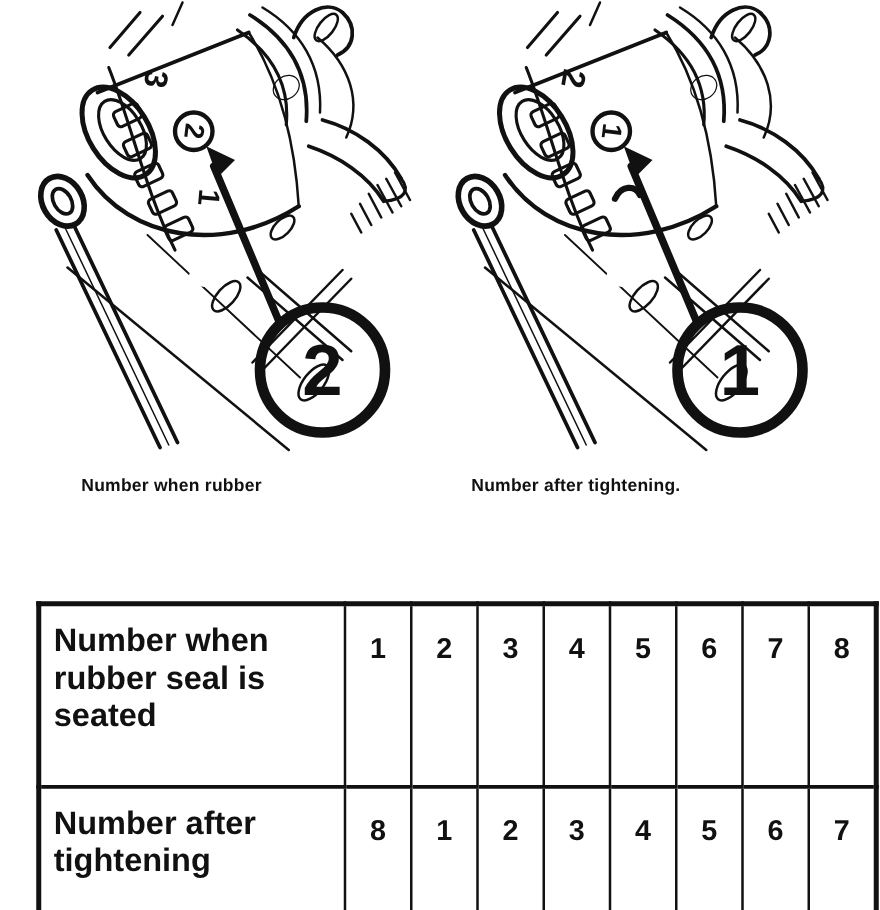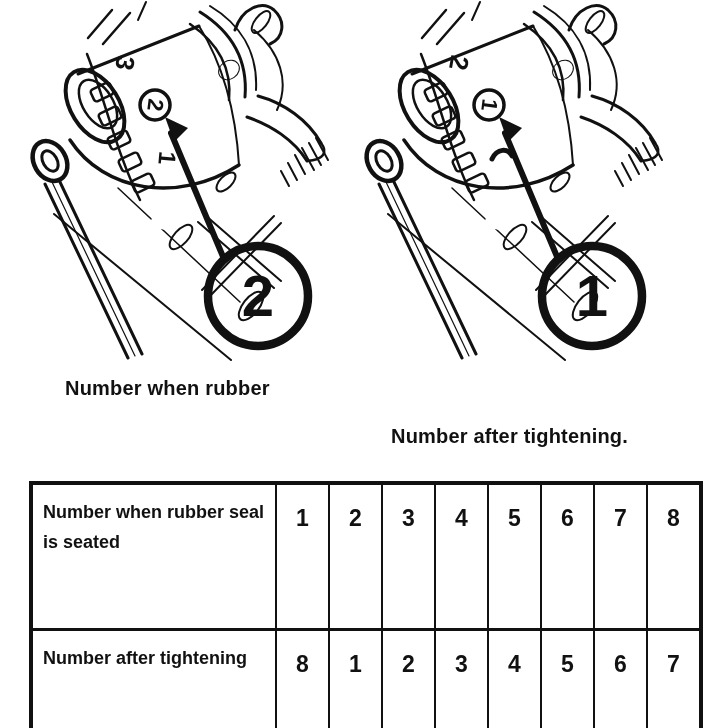--- a/index.html
+++ b/index.html
@@ -10,36 +10,36 @@
   .fig{position:absolute;top:0;width:330px;height:368px;}
   #fig-left{left:18px;}
   #fig-right{left:352px;}
   .fig path,.fig line,.fig ellipse,.fig circle,.fig rect,.fig polyline{
     fill:none;stroke:#111;stroke-linecap:round;stroke-linejoin:round;
   }
   .fig text{
     font-family:"Liberation Sans",sans-serif;font-weight:bold;fill:#111;stroke:none;
   }
   .caption{
-    position:absolute;top:377px;font-size:20px;line-height:23px;font-weight:bold;
+    position:absolute;top:377px;font-size:14px;line-height:23px;font-weight:bold;
     letter-spacing:.2px;white-space:nowrap;
   }
   #caption-left{left:65px;}
-  #caption-right{left:391px;margin-top:48px;}
+  #caption-right{left:377px;}
   table.numtable{
     position:absolute;left:29px;top:481px;width:623px;border-collapse:collapse;
     table-layout:fixed;background:#fff;
   }
   table.numtable{border:4px solid #111;}
   table.numtable td{
     border:2px solid #111;vertical-align:top;font-weight:bold;color:#111;
   }
   table.numtable tr.r1 td{height:122px;border-bottom:3px solid #111;}
   table.numtable tr.r2 td{height:83px;}
-  td.lbl{width:224px;font-size:18px;line-height:30px;padding:12px 8px 4px 10px;}
+  td.lbl{width:224px;font-size:26px;line-height:30px;padding:12px 8px 4px 10px;}
   td.val{width:49px;text-align:center;font-size:23px;padding-top:20px;}
 </style>
 </head>
 <body>
 
 <div class="page">
 
   <svg id="fig-left" class="fig" viewBox="0 0 330 368">
     <g>
       <path d="M70,38 L94,10" stroke-width="2.5"></path>

